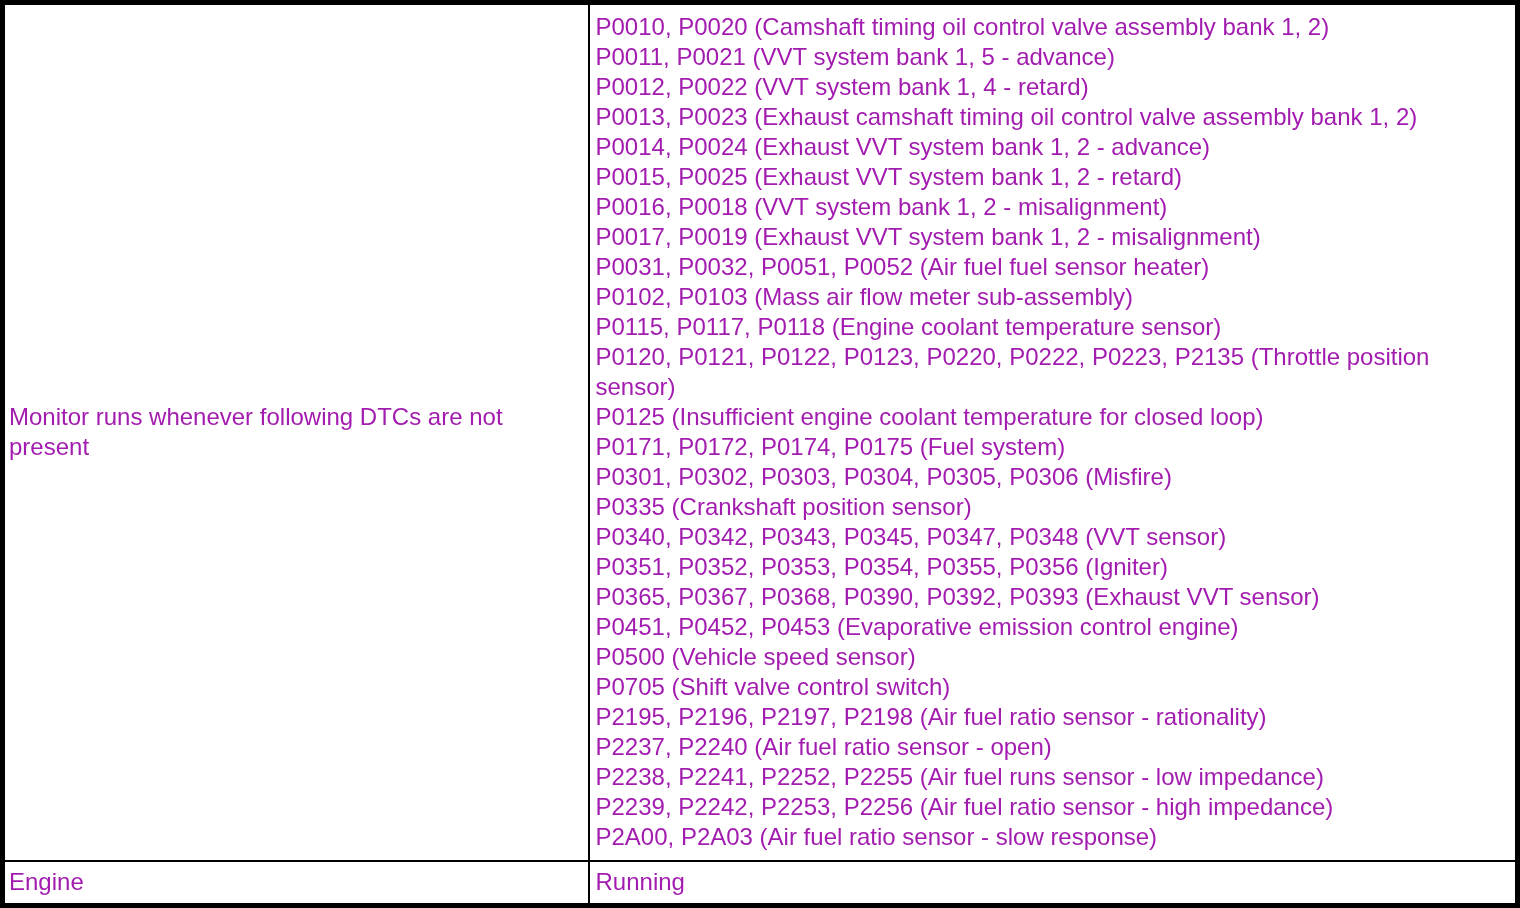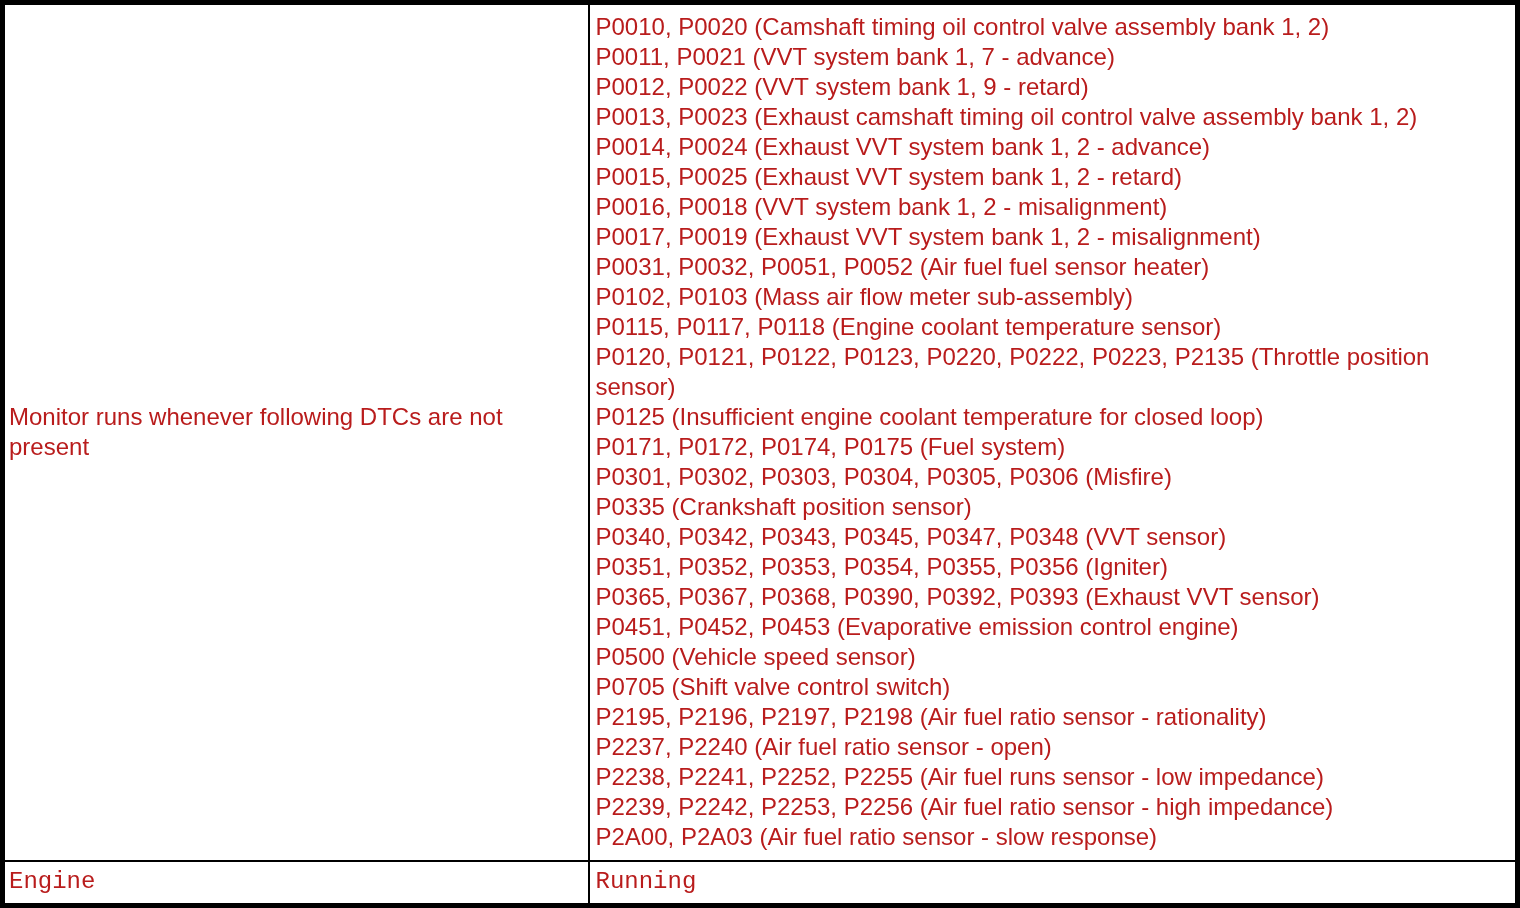--- a/index.html
+++ b/index.html
@@ -27,34 +27,33 @@
   table.doc-table {
     border-width: 5px;
   }
   col.col-left  { width: 586px; }
   col.col-right { width: auto; }
   td.cell {
     vertical-align: middle;
     padding: 0;
     font-size: 24px;
     line-height: 30px;
-    color: #b91c1c;
+    color: #a21caf;
   }
   td.left-cell .cell-text {
     padding-left: 4px;
     padding-right: 8px;
   }
   td.right-cell .dtc-list,
   td.right-cell .cell-text {
     padding-left: 6px;
     padding-right: 16px;
   }
   tr.engine-row {
     height: 45px;
-    font-family: Liberation Mono, monospace;
   }
   .dtc-line {
     white-space: normal;
   }
 </style>
 </head>
 <body>
 
 <table class="doc-table">
   <colgroup>
@@ -62,22 +61,22 @@
     <col class="col-right">
   </colgroup>
   <tbody>
     <tr>
       <td class="cell left-cell">
         <div class="cell-text">Monitor runs whenever following DTCs are not present</div>
       </td>
       <td class="cell right-cell">
         <div class="dtc-list">
             <div class="dtc-line">P0010, P0020 (Camshaft timing oil control valve assembly bank 1, 2)</div>
-            <div class="dtc-line">P0011, P0021 (VVT system bank 1, 7 - advance)</div>
-            <div class="dtc-line">P0012, P0022 (VVT system bank 1, 9 - retard)</div>
+            <div class="dtc-line">P0011, P0021 (VVT system bank 1, 5 - advance)</div>
+            <div class="dtc-line">P0012, P0022 (VVT system bank 1, 4 - retard)</div>
             <div class="dtc-line">P0013, P0023 (Exhaust camshaft timing oil control valve assembly bank 1, 2)</div>
             <div class="dtc-line">P0014, P0024 (Exhaust VVT system bank 1, 2 - advance)</div>
             <div class="dtc-line">P0015, P0025 (Exhaust VVT system bank 1, 2 - retard)</div>
             <div class="dtc-line">P0016, P0018 (VVT system bank 1, 2 - misalignment)</div>
             <div class="dtc-line">P0017, P0019 (Exhaust VVT system bank 1, 2 - misalignment)</div>
             <div class="dtc-line">P0031, P0032, P0051, P0052 (Air fuel fuel sensor heater)</div>
             <div class="dtc-line">P0102, P0103 (Mass air flow meter sub-assembly)</div>
             <div class="dtc-line">P0115, P0117, P0118 (Engine coolant temperature sensor)</div>
             <div class="dtc-line">P0120, P0121, P0122, P0123, P0220, P0222, P0223, P2135 (Throttle position sensor)</div>
             <div class="dtc-line">P0125 (Insufficient engine coolant temperature for closed loop)</div>

